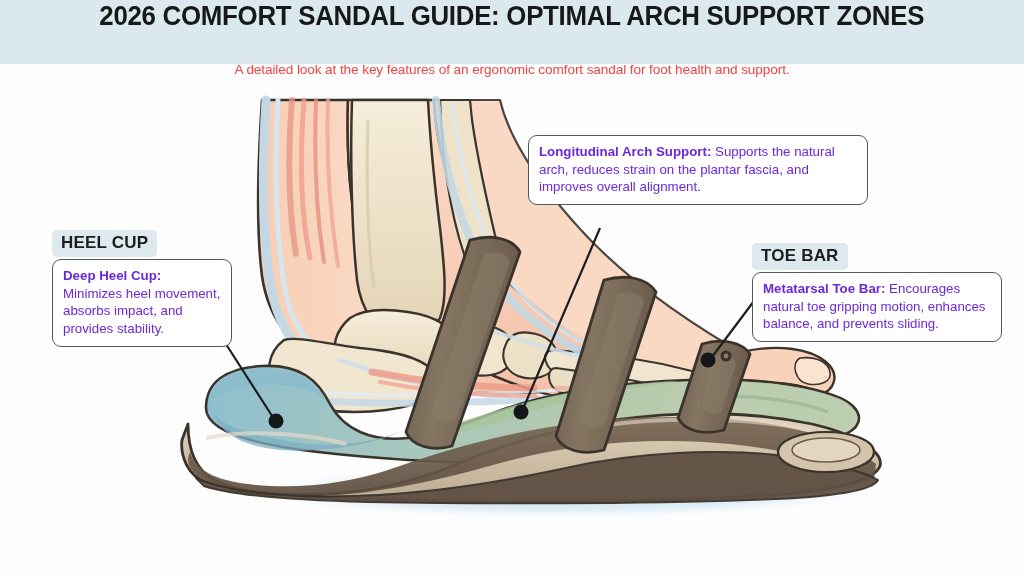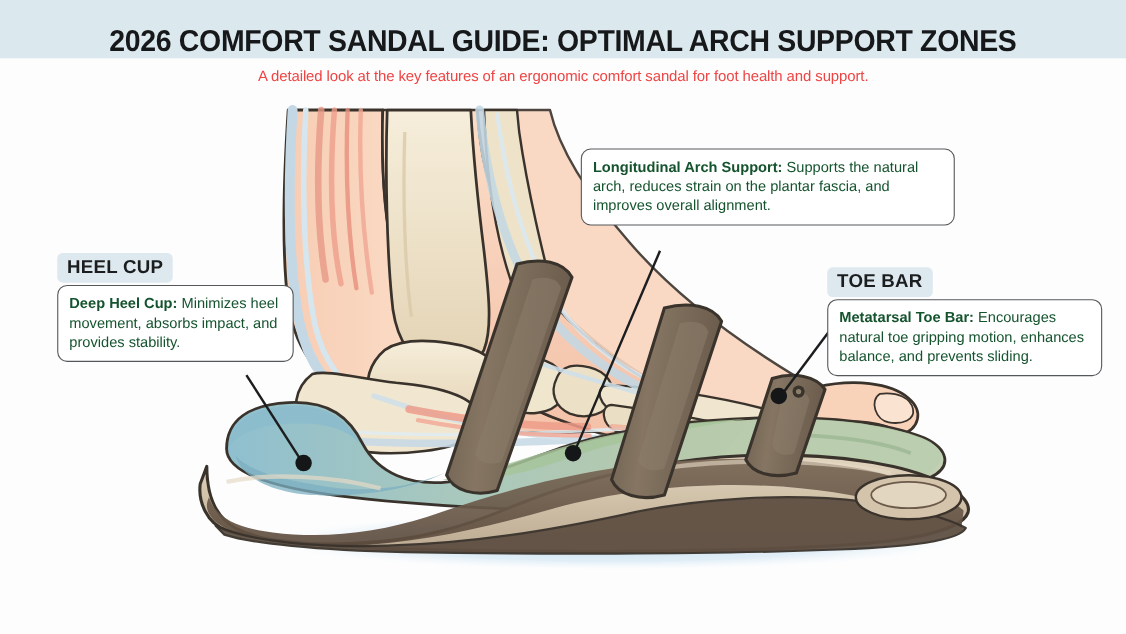--- a/index.html
+++ b/index.html
@@ -9,23 +9,23 @@
     width:1024px; height:576px;
     background:#fdfdfd;
     font-family:"Liberation Sans", sans-serif;
     overflow:hidden;
     position:relative;
   }
   #stage { position:relative; width:1024px; height:576px; background:#fdfdfd; }
 
   
   .title-band {
-    position:absolute; left:0; top:0; width:1024px; height:53px;
+    position:absolute; left:0; top:0; width:1024px; height:64px;
     background:#dbe9ef;
-    display:flex; align-items:flex-end; justify-content:center;
+    display:flex; align-items:flex-start; justify-content:center;
   }
   .title-text {
     font-family:"Liberation Sans", sans-serif;
     font-weight:bold;
     font-size:27.5px;
     letter-spacing:-0.3px;
     color:#16181a;
     transform:scaleX(0.94);
     white-space:nowrap;
     text-align:center;
@@ -52,26 +52,26 @@
     white-space:nowrap;
   }
   .callout-body {
     margin-top:2px;
     background:#ffffff;
     border:1.6px solid #55585b;
     border-radius:9px;
     padding:7px 10px 8px 10px;
     font-size:13.3px;
     line-height:1.33;
-    color:#14532d;
+    color:#6d28d9;
   }
   .callout-body b { font-weight:bold; }
 
   #callout-heel { left:52px; top:230px; width:196px; }
-  #callout-heel .callout-body { width:215px; }
+  #callout-heel .callout-body { width:180px; }
 
   #callout-arch { left:528px; top:133px; width:340px; }
   #callout-arch .callout-body { width:340px; }
 
   #callout-toe { left:752px; top:243px; width:250px; }
   #callout-toe .callout-body { width:250px; }
 
   
   .illo { position:absolute; left:0; top:0; width:1024px; height:576px; }
 </style>

